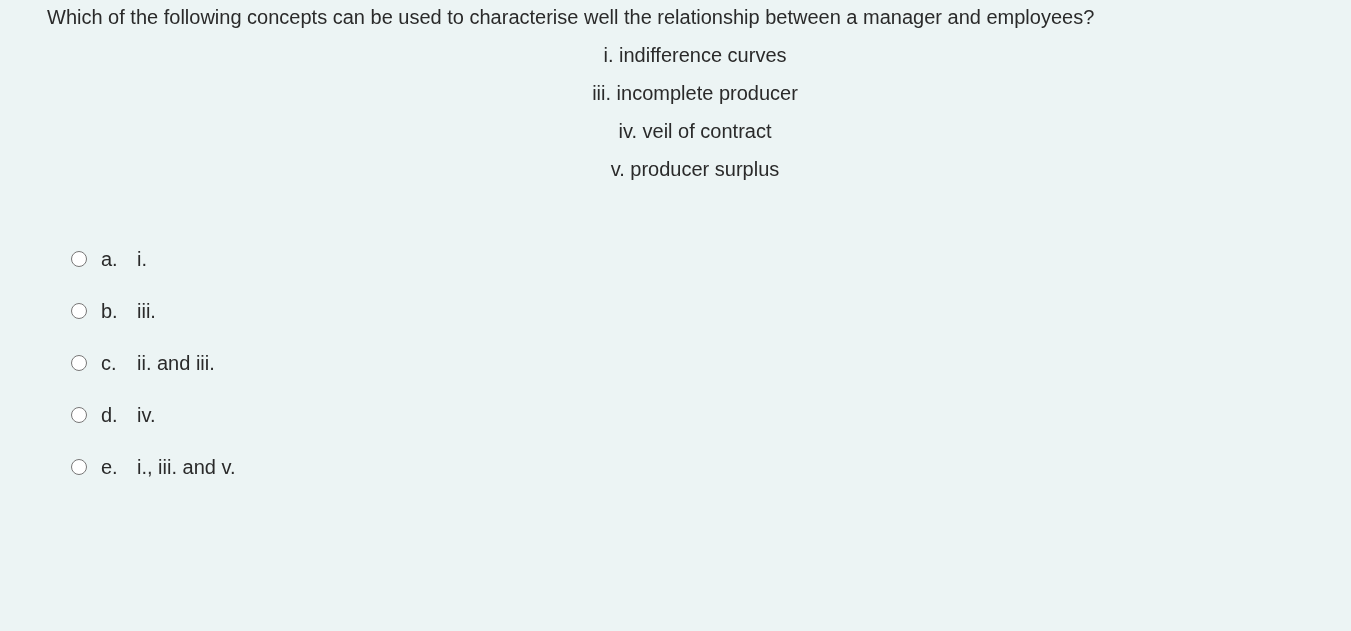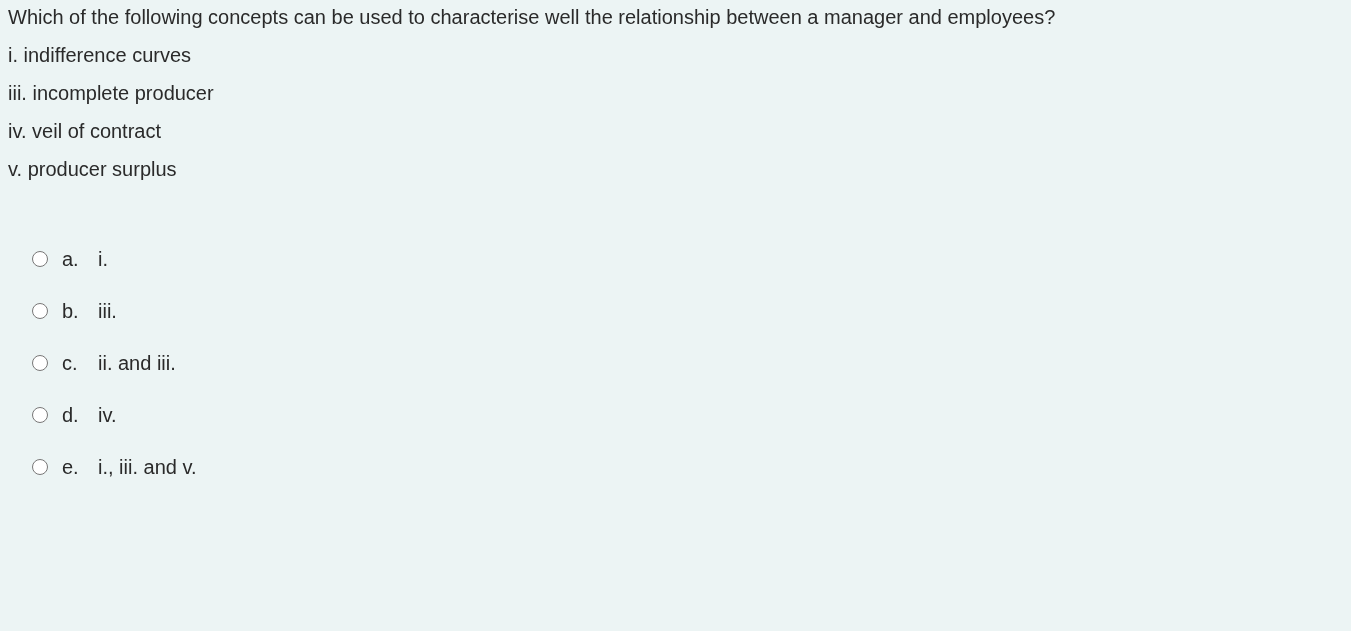--- a/index.html
+++ b/index.html
@@ -12,28 +12,30 @@
       background-color: #ecf4f4;
       color: #2a2a2a;
       font-size: 20px;
       line-height: 1.5;
       width: 1351px;
       height: 631px;
       padding: 0;
     }
     .question-container {
       padding: 0 8px;
+      margin-left: 39px;
     }
     .question-text {
       font-weight: 400;
       margin-bottom: 6px;
       margin-top: 2px;
     }
     .concept-list {
       margin-bottom: 60px;
+      text-align: center;
     }
     .concept-item {
       margin-bottom: 6px;
       padding-top: 2px;
     }
     .options-container {
       padding-left: 24px;
     }
     .option-row {
       display: flex;

